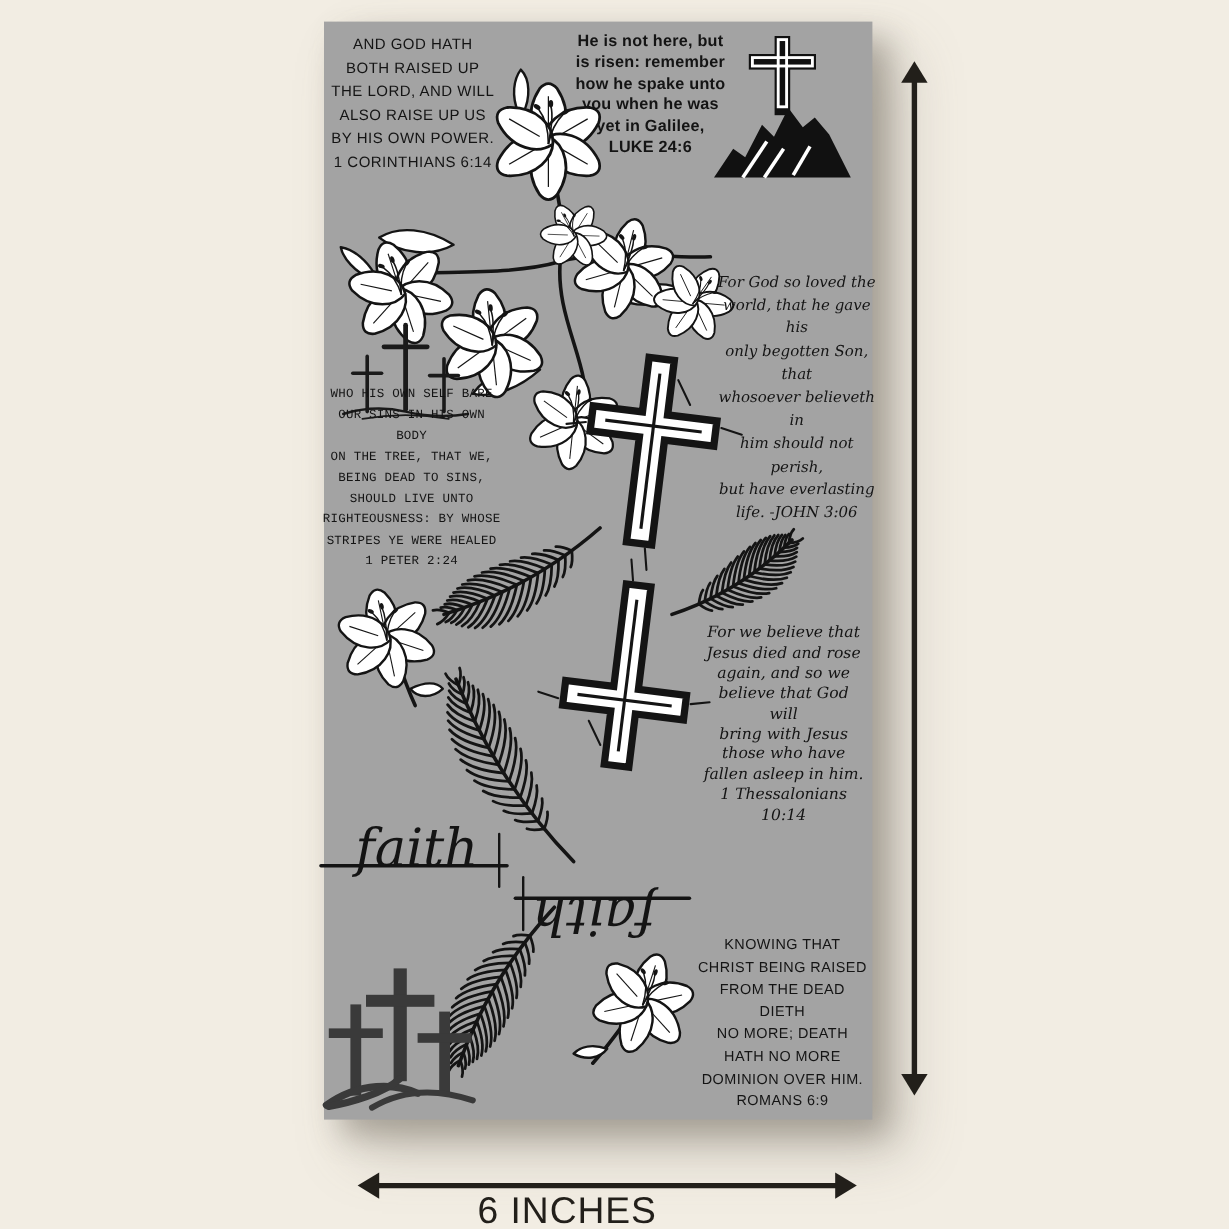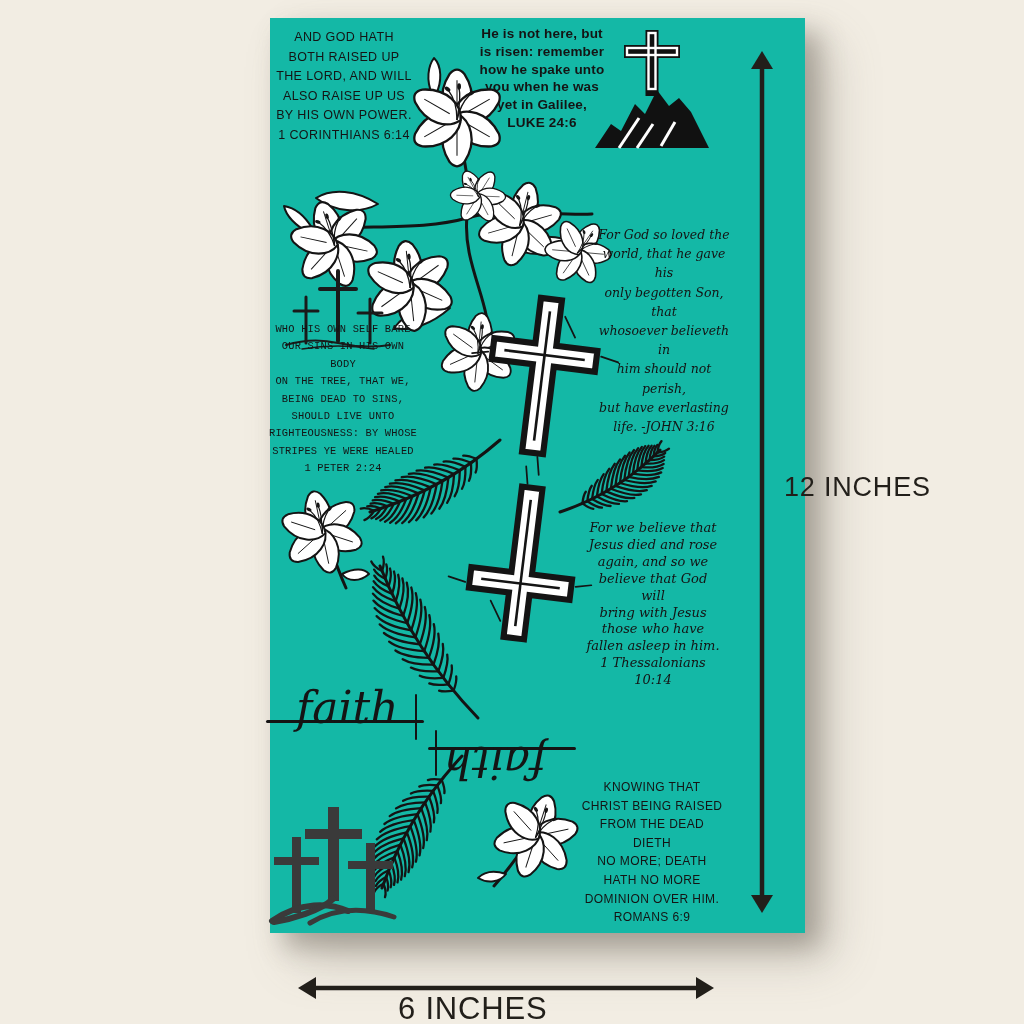--- a/index.html
+++ b/index.html
@@ -1,18 +1,18 @@
 <!DOCTYPE html>
 <html><head>
 <meta charset="utf-8">
 <style>
   html,body{margin:0;padding:0;}
   body{width:1024px;height:1024px;overflow:hidden;background:#F2EDE3;}
   .stage{position:relative;width:1024px;height:1024px;background:#F2EDE3;font-family:"Liberation Sans",sans-serif;color:#141414;}
-  .sheet{position:absolute;left:270px;top:18px;width:535px;height:915px;background:#14b8a6;
+  .sheet{position:absolute;left:270px;top:18px;width:457px;height:915px;background:#a3a3a3;
          box-shadow:14px 14px 24px rgba(110,104,94,.45), 26px 26px 46px rgba(110,104,94,.28);}
   .verse{position:absolute;white-space:pre-line;text-align:center;color:#141414;}
   .caps{font-family:"Liberation Sans",sans-serif;letter-spacing:.4px;font-weight:400;}
   .print{font-family:"Liberation Sans",sans-serif;letter-spacing:.2px;font-weight:bold;}
   .script{font-family:"DejaVu Serif",serif;font-style:italic;}
   .v-cor{left:4px;top:10px;width:140px;font-size:12.5px;line-height:19.5px;}
   .v-luke{left:196px;top:7px;width:152px;font-size:13.5px;line-height:17.8px;}
   .v-john{left:324px;top:207px;width:140px;font-size:12.5px;line-height:19.2px;}
   .v-p224{left:-3px;top:303px;width:152px;font-size:10.4px;line-height:17.4px;letter-spacing:.2px;font-family:Liberation Mono, monospace;}
   .v-thess{left:316px;top:502px;width:134px;font-size:13px;line-height:16.9px;}
@@ -166,21 +166,21 @@
 SHOULD LIVE UNTO
 RIGHTEOUSNESS: BY WHOSE
 STRIPES YE WERE HEALED
 1 PETER 2:24</div>
     <div class="verse script v-john">For God so loved the
 world, that he gave his
 only begotten Son, that
 whosoever believeth in
 him should not perish,
 but have everlasting
-life. -JOHN 3:16</div>
+life. -JOHN 3:06</div>
 
     <svg class="art a-ocross-up" viewBox="0 0 124 172">
       <use href="#ocross" transform="translate(62,86) rotate(7) scale(0.88)"></use>
     </svg>
 
     <svg class="art a-frond-a" viewBox="0 0 142 104">
         <path d="M136 16 Q78.7519972477723 65.99666169736665 6 88" fill="none" stroke="#141414" stroke-width="3" stroke-linecap="round"></path>
         <path d="M112.5 34.9 Q103.7 31.1 99.2 31.6" fill="none" stroke="#141414" stroke-width="2.3" stroke-linecap="round"></path>
         <path d="M112.5 34.9 Q113.5 44.4 111.6 48.5" fill="none" stroke="#141414" stroke-width="2.3" stroke-linecap="round"></path>
         <path d="M107.0 38.8 Q95.4 33.9 89.4 34.7" fill="none" stroke="#141414" stroke-width="2.3" stroke-linecap="round"></path>
@@ -398,21 +398,20 @@
 HATH NO MORE
 DOMINION OVER HIM.
 ROMANS 6:9</div>
   </div>
 
   <svg class="dim-arrow arr-v" viewBox="0 0 32 868">
     <line x1="16" y1="18" x2="16" y2="850" stroke="#221F1A" stroke-width="4.5"></line>
     <polygon points="16,3 5,21 27,21" fill="#221F1A"></polygon>
     <polygon points="16,865 5,847 27,847" fill="#221F1A"></polygon>
   </svg>
-  <div class="dim-label dim-h">12 INCHES</div>
 
   <svg class="dim-arrow arr-h" viewBox="0 0 424 32">
     <line x1="20" y1="16" x2="404" y2="16" stroke="#221F1A" stroke-width="4.5"></line>
     <polygon points="4,16 22,5 22,27" fill="#221F1A"></polygon>
     <polygon points="420,16 402,5 402,27" fill="#221F1A"></polygon>
   </svg>
   <div class="dim-label dim-w">6 INCHES</div>
 
 </div>
 

